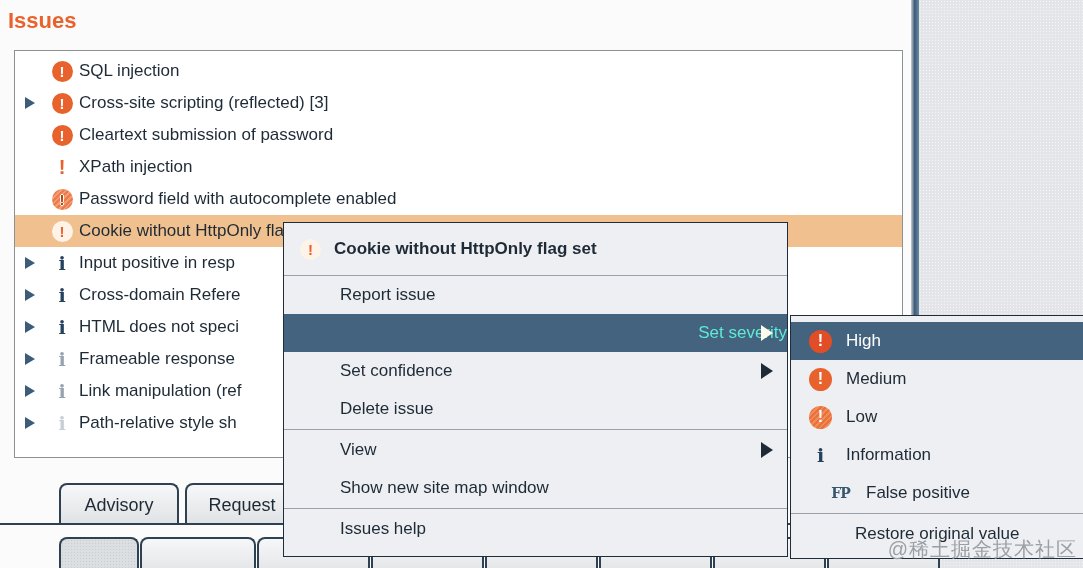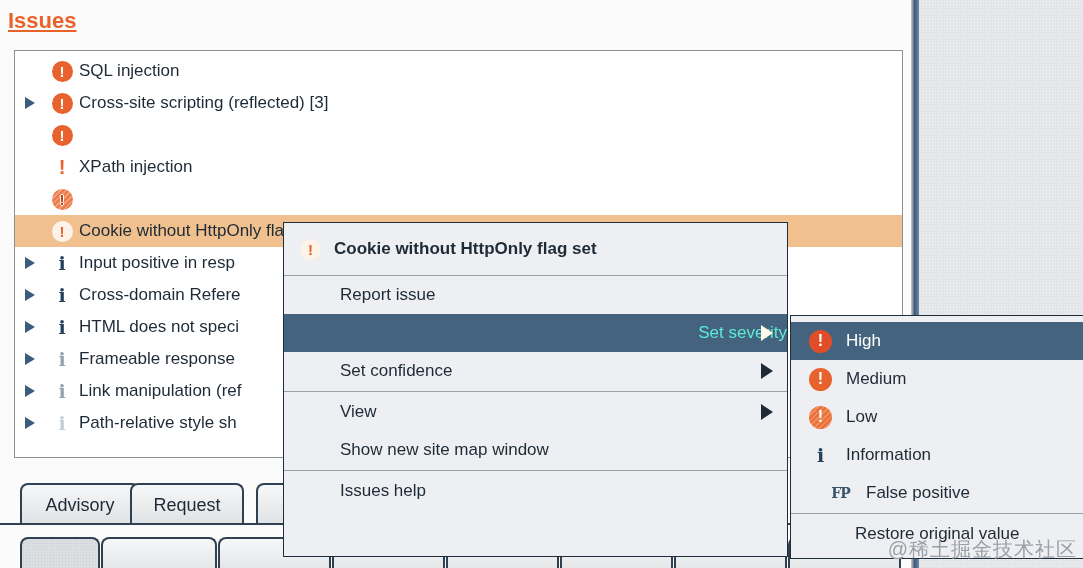--- a/index.html
+++ b/index.html
@@ -3,21 +3,21 @@
 <meta charset="utf-8">
 <style>
   html,body{margin:0;padding:0;}
   body{
     width:1083px;height:568px;position:relative;overflow:hidden;
     background:#fbfbfb;font-family:"Liberation Sans",sans-serif;
     -webkit-font-smoothing:antialiased;
   }
   
   .page-title{
-    position:absolute;left:8px;top:8px;font-size:22px;font-weight:bold;color:#e8632c;text-decoration:underline;
+    position:absolute;left:8px;top:8px;font-size:22px;font-weight:bold;color:#e8632c;
   }
   
   .list-panel{
     position:absolute;left:14px;top:50px;width:889px;height:408px;
     background:#ffffff;border:1px solid #8e9192;box-sizing:border-box;
     padding-top:4px;z-index:1;
   }
   .issue-row{height:32px;display:flex;align-items:center;font-size:17px;color:#1e2a36;}
   .issue-row.selected{background:#f0c18e;}
   .expander-slot{width:30px;min-width:30px;display:flex;justify-content:center;align-items:center;}
@@ -44,21 +44,21 @@
   .right-panel{position:absolute;left:919px;top:0;width:164px;height:568px;
     background-color:#e3e5e8;
     background-image:radial-gradient(#f4f5f6 1px,transparent 1px);
     background-size:3px 3px;z-index:1;}
   
   .tab{
     position:absolute;height:42px;box-sizing:border-box;
     border:2px solid #2e4051;border-bottom:none;border-radius:8px 8px 0 0;
     background:linear-gradient(#f6f7f8,#dfe2e4);
     display:flex;align-items:center;justify-content:center;
-    font-size:18px;color:#1e2a36;z-index:3;
+    font-size:18px;color:#1e2a36;z-index:3;margin-left:39px;
   }
   .tab-row1{top:483px;}
   .tab-baseline{position:absolute;top:523px;left:0;width:1083px;height:2px;background:#2e4051;z-index:3;}
   .tab-row2{top:537px;height:40px;z-index:3;}
   .tab.shaded{background:#dcdfe1;background-image:radial-gradient(#c9cdd0 1px,transparent 1px);background-size:3px 3px;}
   
   .menu{
     position:absolute;left:283px;top:222px;width:505px;height:335px;
     background:#edeff2;border:1px solid #1f2d3a;box-sizing:border-box;z-index:10;
   }
@@ -115,35 +115,37 @@
         <span class="circle-icon issue-high">!</span>
       </span>
     <span>Cross-site scripting (reflected) [3]</span>
   </div>
 
   <div class="issue-row">
     <span class="expander-slot"></span>
     <span class="icon-slot">
         <span class="circle-icon issue-high">!</span>
       </span>
+    <span>Cleartext submission of password</span>
   </div>
 
   <div class="issue-row">
     <span class="expander-slot"></span>
     <span class="icon-slot">
         <span class="bare-excl">!</span>
       </span>
     <span>XPath injection</span>
   </div>
 
   <div class="issue-row">
     <span class="expander-slot"></span>
     <span class="icon-slot">
         <span class="circle-icon issue-firm">!</span>
       </span>
+    <span>Password field with autocomplete enabled</span>
   </div>
 
   <div class="issue-row selected">
     <span class="expander-slot"></span>
     <span class="icon-slot">
         <span class="circle-icon issue-tent">!</span>
       </span>
     <span>Cookie without HttpOnly flag set</span>
   </div>
 
@@ -207,21 +209,21 @@
     <span>Path-relative style sh</span>
   </div>
 </div>
 
 <div class="splitter"></div>
 <div class="right-panel"></div>
 
 <div class="tab tab-row1" style="left:20px;width:120px;">
   <span>Advisory</span>
 </div>
-<div class="tab tab-row1" style="left:130px;width:114px;">
+<div class="tab tab-row1" style="left:146px;width:114px;">
   <span>Request</span>
 </div>
 <div class="tab tab-row1" style="left:256px;width:110px;">
   <span></span>
 </div>
 <div class="tab-baseline"></div>
 
 <div class="tab tab-row2 shaded" style="left:20px;width:80px;"></div>
 <div class="tab tab-row2" style="left:101px;width:116px;"></div>
 <div class="tab tab-row2" style="left:218px;width:113px;"></div>
@@ -240,20 +242,23 @@
     <span>Report issue</span>
   </div>
   <div class="menu-item hl">
     <span>Set severity</span>
     <span class="sub-arrow"></span>
   </div>
   <div class="menu-item">
     <span>Set confidence</span>
     <span class="sub-arrow"></span>
   </div>
+  <div class="menu-item">
+    <span>Delete issue</span>
+  </div>
   <div class="menu-sep"></div>
   <div class="menu-item">
     <span>View</span>
     <span class="sub-arrow"></span>
   </div>
   <div class="menu-item">
     <span>Show new site map window</span>
   </div>
   <div class="menu-sep"></div>
   <div class="menu-item">

